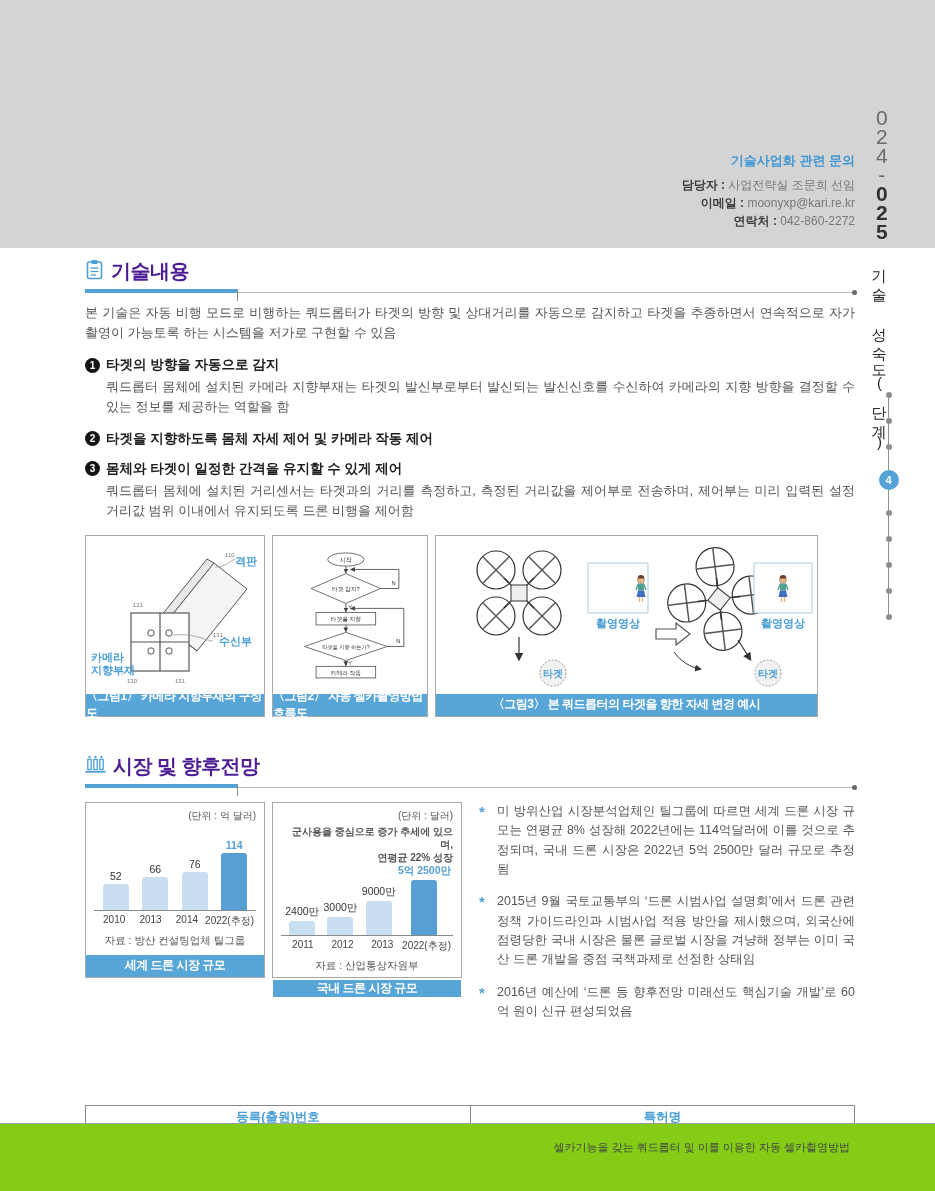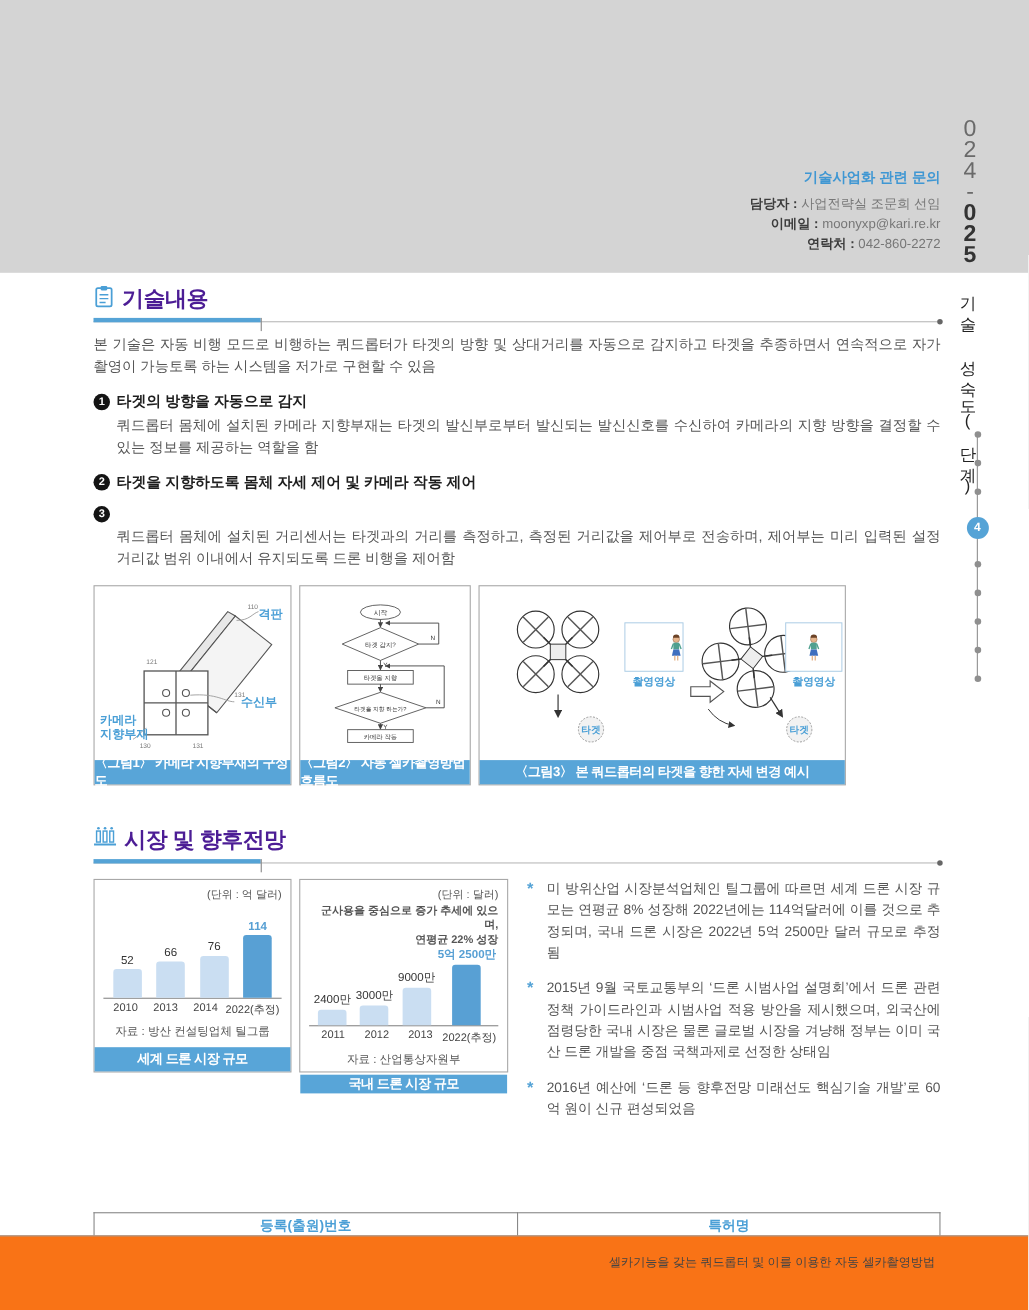--- a/index.html
+++ b/index.html
@@ -2,21 +2,21 @@
 <html><head>
 <meta charset="utf-8">
 <style>
   * { margin:0; padding:0; box-sizing:border-box; }
   html,body { background:#e9e9e9; }
   body { font-family:"Liberation Sans","DejaVu Sans",sans-serif; }
   .page { position:relative; width:935px; height:1191px; background:#ffffff; margin:0 auto; overflow:hidden; }
 
   
   .topband { position:absolute; top:0; left:0; width:935px; height:248px; background:#d4d4d4; }
-  .bottomband { position:absolute; top:1123px; left:0; width:935px; height:68px; background:#f97316; border-top:1px solid #9f9f9f; }
+  .bottomband { position:absolute; top:1123px; left:0; width:935px; height:68px; background:#84cc16; border-top:1px solid #9f9f9f; }
   .footer-line { position:absolute; top:16px; right:85px; font-size:11px; color:#444; }
 
   
   .contact { position:absolute; top:152px; right:80px; text-align:right; line-height:18px; }
   .contact-title { color:#3f97d3; font-weight:bold; font-size:13px; margin-bottom:6px; }
   .c-row { font-size:12px; color:#777; }
   .c-label { font-weight:bold; color:#3c3c3c; }
 
   
   .pagenum { position:absolute; top:108px; left:876px; display:flex; flex-direction:column; align-items:center; }
@@ -49,21 +49,21 @@
   .t-item-title { font-size:13.5px; font-weight:bold; color:#1e1e1e; }
   .t-item-body { font-size:13px; color:#555; line-height:1.55; text-align:justify; padding-left:21px; }
 
   
   .figrow { display:flex; gap:7px; margin-top:14px; }
   .figbox { border:1px solid #a8a8a8; background:#fff; display:flex; flex-direction:column; }
   .figbox .fig-art { flex:1; display:flex; align-items:center; justify-content:center; overflow:hidden; }
   .fig-cap { height:22px; background:#58a5d8; color:#fff; font-size:12px; font-weight:bold; display:flex; align-items:center; justify-content:center; letter-spacing:-0.5px; }
   .fig1 { width:180px; height:182px; }
   .fig2 { width:156px; height:182px; }
-  .fig3 { width:334px; height:182px; }
+  .fig3 { width:383px; height:182px; }
 
   
   .market { margin-top:36px; }
   .mkt-row { display:flex; gap:7px; margin-top:14px; }
   .chartbox { border:1px solid #a8a8a8; background:#fff; display:flex; flex-direction:column; }
   .chartbox.c1 { width:180px; height:176px; }
   .chartbox.c2 { width:190px; height:176px; }
   .chart-inner { flex:1; padding:6px 8px 0 8px; display:flex; flex-direction:column; }
   .unit { font-size:10px; color:#555; text-align:right; }
   .annot { font-size:10px; color:#555; text-align:right; line-height:1.3; white-space:pre-line; margin-top:2px;font-weight:bold; }
@@ -165,20 +165,21 @@
     </div>
     <div class="t-item">
       <div class="t-item-head">
         <span class="num">2</span>
         <span class="t-item-title">타겟을 지향하도록 몸체 자세 제어 및 카메라 작동 제어</span>
       </div>
     </div>
     <div class="t-item">
       <div class="t-item-head">
         <span class="num">3</span>
+        <span class="t-item-title">몸체와 타겟이 일정한 간격을 유지할 수 있게 제어</span>
       </div>
       <div class="t-item-body">쿼드롭터 몸체에 설치된 거리센서는 타겟과의 거리를 측정하고, 측정된 거리값을 제어부로 전송하며, 제어부는 미리 입력된 설정 거리값 범위 이내에서 유지되도록 드론 비행을 제어함</div>
     </div>
 
     <div class="figrow">
 
       <div class="figbox fig1">
         <div class="fig-art">
           <svg width="176" height="156" viewBox="0 0 176 156">
 

